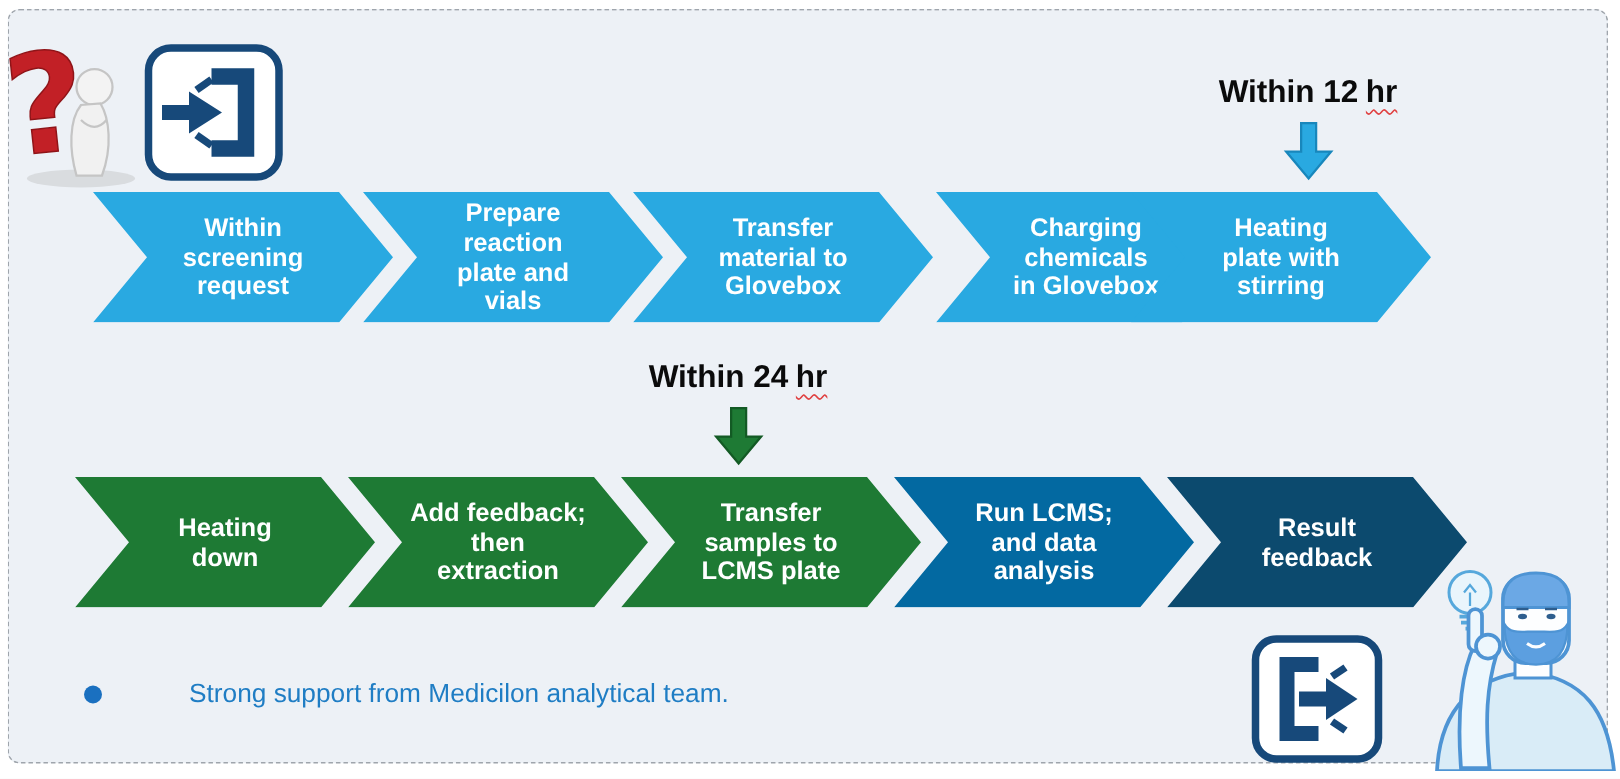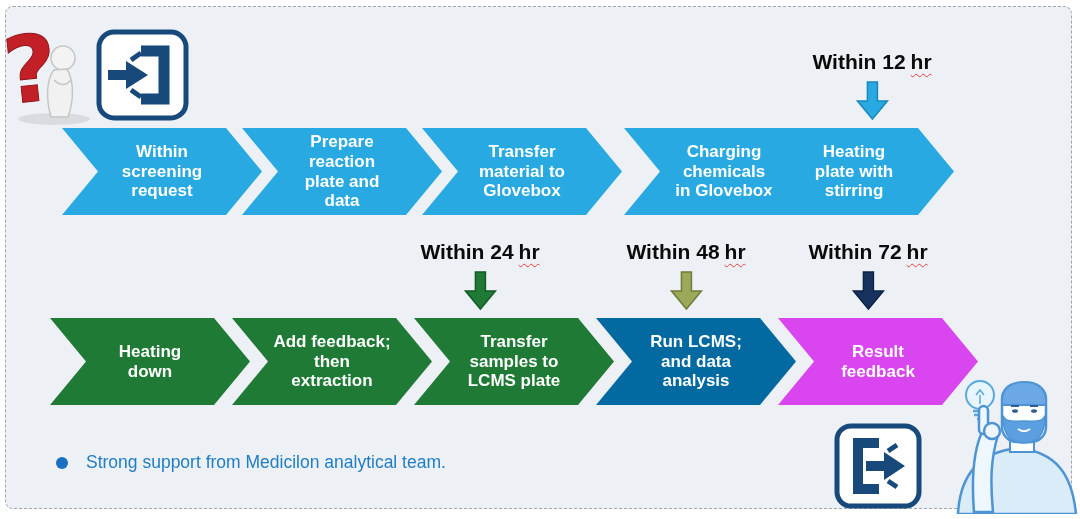--- a/index.html
+++ b/index.html
@@ -30,47 +30,47 @@
   .row1 .chev:nth-child(4){left:624px}
   .row1 .chev:nth-child(5){left:754px}
   .row2 .chev:nth-child(1){left:50px}
   .row2 .chev:nth-child(2){left:232px}
   .row2 .chev:nth-child(3){left:414px}
   .row2 .chev:nth-child(4){left:596px}
   .row2 .chev:nth-child(5){left:778px}
   .c-blue{background:#29A9E1}
   .c-green{background:#1E7A34}
   .c-olive{background:#0369a1}
-  .c-navy{background:#d946ef}
+  .c-navy{background:#0c4a6e}
   
   .ann{
     position:absolute;transform:translateX(-50%);
     display:flex;flex-direction:column;align-items:center;justify-content:center;
   }
   .ann .ann-text{
     font-size:21px;font-weight:bold;color:#0B0B0B;white-space:nowrap;
   }
   .ann .ann-text .unit{
     margin-left:5px;
     text-decoration-line:underline;text-decoration-style:wavy;
     text-decoration-color:#E04040;text-decoration-thickness:1px;
     text-underline-offset:4px;
   }
   .ann svg{margin-top:7px;display:block;}
   .ann1{left:872px;top:50px}
-  .ann2{left:480px;top:240px}
+  .ann2{left:492px;top:240px}
   .ann3{left:686px;top:240px}
   .ann4{left:868px;top:240px}
   .arr-blue path{fill:#29A9E1;stroke:#1887BC}
   .arr-green path{fill:#1E7A34;stroke:#135A24}
   .arr-olive path{fill:#9CA95B;stroke:#6E7C38}
   .arr-navy path{fill:#17325E;stroke:#0E2344}
   
   .footnote{
-    position:absolute;left:56px;top:452px;display:flex;align-items:center;
+    position:absolute;left:56px;top:452px;display:flex;align-items:center;gap:40px;
   }
   .footnote .dot{
     width:12px;height:12px;border-radius:50%;background:#1A70C0;margin-right:18px;
   }
   .footnote span{font-size:17.5px;color:#1F7DC4;}
   
   .q-figure{position:absolute;left:4px;top:20px;}
   .enter-icon{position:absolute;left:95px;top:28px;}
   .exit-icon{position:absolute;left:833px;top:422px;}
   .analyst{position:absolute;left:938px;top:374px;}
@@ -100,21 +100,21 @@
   <div class="row1">
     <div class="chev c-blue">
       <span>Within
 screening
 request</span>
     </div>
     <div class="chev c-blue">
       <span>Prepare
 reaction
 plate and
-data</span>
+vials</span>
     </div>
     <div class="chev c-blue">
       <span>Transfer
 material to
 Glovebox</span>
     </div>
     <div class="chev c-blue">
       <span>Charging
 chemicals
 in Glovebox</span>
@@ -154,32 +154,20 @@
 
   <div class="ann ann1">
     <div class="ann-text"><span>Within 12</span><span class="unit">hr</span></div>
     <svg class="arr-blue" width="34" height="40" viewBox="0 0 34 40">
       <path d="M12 1 H22 V20 H32 L17 38 L2 20 H12 Z" stroke-width="1.5"></path>
     </svg>
   </div>
   <div class="ann ann2">
     <div class="ann-text"><span>Within 24</span><span class="unit">hr</span></div>
     <svg class="arr-green" width="34" height="40" viewBox="0 0 34 40">
-      <path d="M12 1 H22 V20 H32 L17 38 L2 20 H12 Z" stroke-width="1.5"></path>
-    </svg>
-  </div>
-  <div class="ann ann3">
-    <div class="ann-text"><span>Within 48</span><span class="unit">hr</span></div>
-    <svg class="arr-olive" width="34" height="40" viewBox="0 0 34 40">
-      <path d="M12 1 H22 V20 H32 L17 38 L2 20 H12 Z" stroke-width="1.5"></path>
-    </svg>
-  </div>
-  <div class="ann ann4">
-    <div class="ann-text"><span>Within 72</span><span class="unit">hr</span></div>
-    <svg class="arr-navy" width="34" height="40" viewBox="0 0 34 40">
       <path d="M12 1 H22 V20 H32 L17 38 L2 20 H12 Z" stroke-width="1.5"></path>
     </svg>
   </div>
 
   <div class="footnote">
     <div class="dot"></div>
     <span>Strong support from Medicilon analytical team.</span>
   </div>
 
   <svg class="exit-icon" width="90" height="88" viewBox="0 0 90 88">

